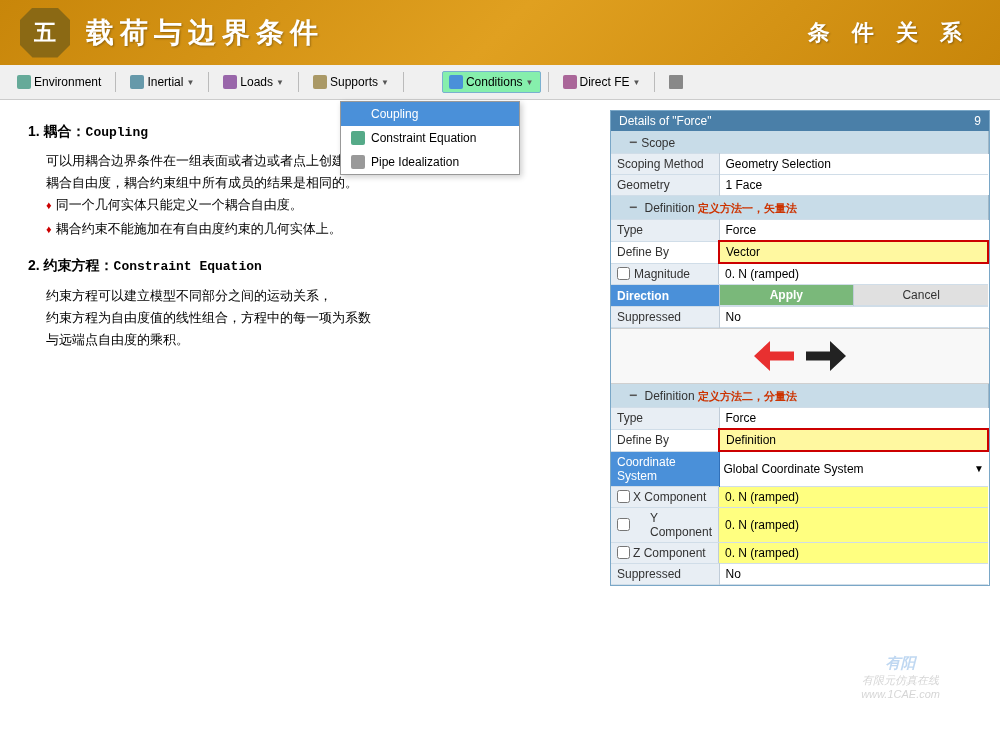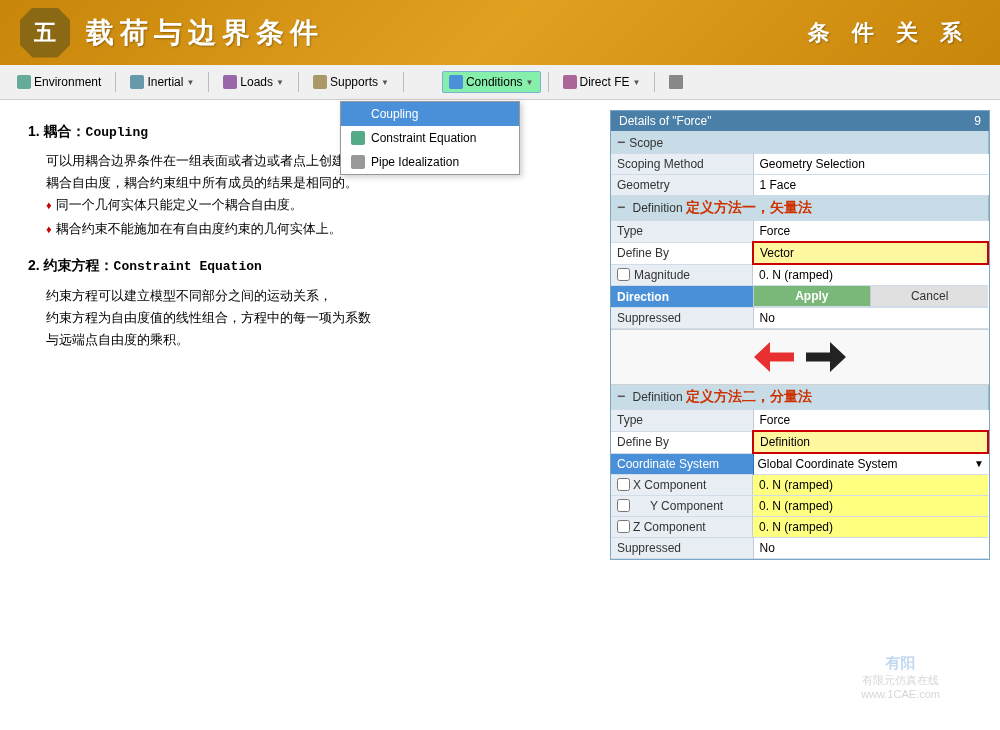--- a/index.html
+++ b/index.html
@@ -144,29 +144,29 @@
       color: #fff;
       padding: 3px 8px;
       font-size: 12px;
       display: flex;
       justify-content: space-between;
       align-items: center;
     }
     .details-table { width: 100%; border-collapse: collapse; }
     .details-table tr { border-bottom: 1px solid #d0dde8; }
     .details-table td { padding: 3px 6px; }
-    .details-table td:first-child { width: 142px; background: #e8eef4; color: #333; border-right: 1px solid #c0ccd8; font-weight: 500; }
+    .details-table td:first-child { width: 108px; background: #e8eef4; color: #333; border-right: 1px solid #c0ccd8; font-weight: 500; }
     .details-table td:last-child { background: #fff; }
 
     .section-row {
       background: #c8dce8;
       font-weight: bold;
       color: #333;
     }
-    .section-row td { padding: 3px 6px; }
+    .section-row td { padding: 3px 18px; }
     .section-row td:first-child { background: #c8dce8; border-right: 1px solid #a0b8c8; }
 
     .highlighted-row td { background: #fff !important; }
     .highlighted-row td:last-child { background: #fff8a0 !important; border: 2px solid #cc0000 !important; }
 
     .direction-row td:first-child { background: #4a90d9; color: #fff; font-weight: bold; }
     .direction-row td { background: #e8e8e8; }
     .apply-cell { background: #7ab87a !important; color: #fff; text-align: center; font-weight: bold; }
     .cancel-cell { background: #e0e0e0 !important; color: #333; text-align: center; }
     .coord-value { background: #ffff80 !important; }
@@ -198,21 +198,21 @@
       width: 40px;
       height: 30px;
       background: #222;
       clip-path: polygon(60% 0%, 100% 50%, 60% 100%, 60% 65%, 0% 65%, 0% 35%, 60% 35%);
       margin-left: 8px;
     }
 
     
     .def-subtitle {
       color: #cc3300;
-      font-size: 14px;
+      font-size: 11px;
       font-weight: bold;
       text-align: center;
     }
     .minus-icon { color: #555; margin-right: 4px; font-weight: bold; font-size: 14px; }
 
     
     .ic-env { display:inline-block; width:14px; height:14px; background:#6a9; border-radius:2px; }
     .ic-inertial { display:inline-block; width:14px; height:14px; background:#69a; border-radius:2px; }
     .ic-loads { display:inline-block; width:14px; height:14px; background:#96a; border-radius:2px; }
     .ic-supports { display:inline-block; width:14px; height:14px; background:#a96; border-radius:2px; }
@@ -228,20 +228,21 @@
     
     .watermark {
       position: absolute;
       bottom: 30px;
       right: 60px;
       text-align: center;
       opacity: 0.35;
       font-size: 11px;
       color: #888;
       z-index: 1;
+      font-style: italic;
     }
     .watermark-logo { font-size: 15px; color: #4a90d9; font-weight: bold; }
   </style>
 </head>
 <body>
 
 <div class="header">
   <div class="header-num">五</div>
   <div class="header-title">载荷与边界条件</div>
   <div class="header-subtitle">条 件 关 系</div>

